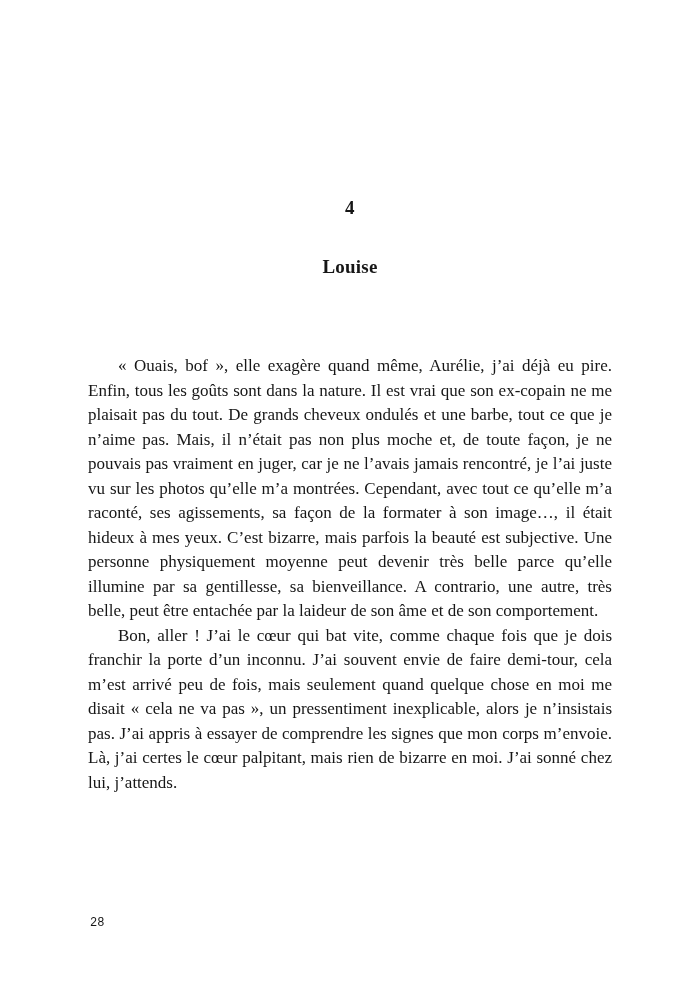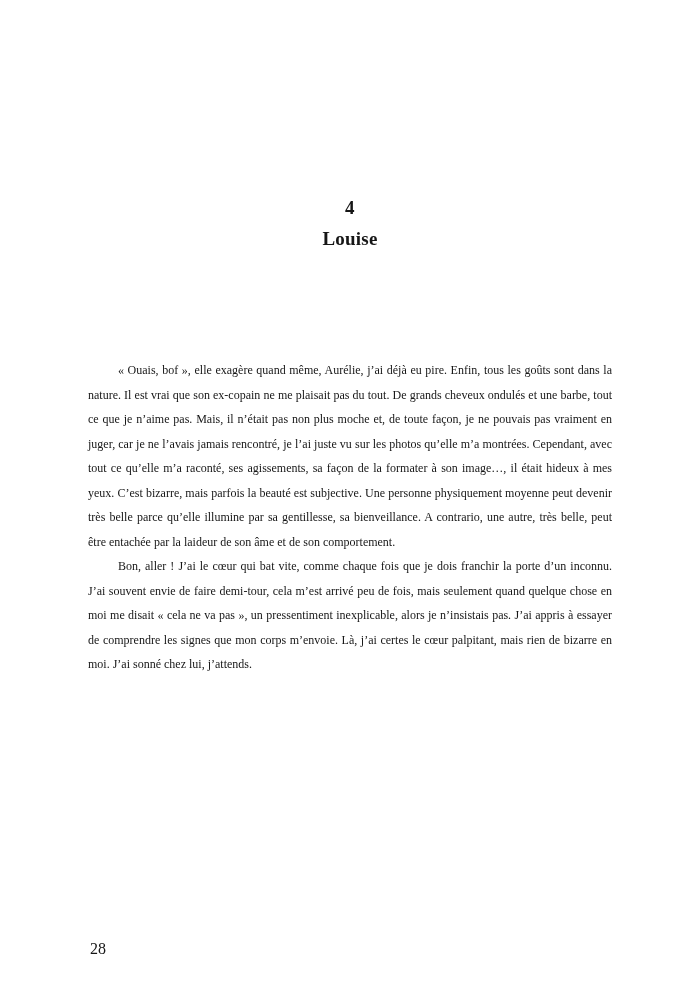--- a/index.html
+++ b/index.html
@@ -24,39 +24,41 @@
     text-align: center;
     font-weight: bold;
     font-size: 19px;
     line-height: 31px;
   }
   .chapter-number {
     letter-spacing: 0.5px;
   }
   .chapter-title {
     letter-spacing: 0.2px;
+    margin-top: 28px;
   }
   .body-text {
-    margin-top: 104px;
-    font-size: 12px;
+    margin-top: 72px;
+    font-size: 17px;
     line-height: 24.5px;
     text-align: justify;
     text-justify: inter-word;
     font-family: Liberation Serif, serif;
   }
   .body-text p {
     margin: 0;
     padding: 0;
     text-indent: 30px;
   }
   .page-number {
     position: absolute;
     left: 90px;
-    bottom: 34px;
-    font-size: 16px;
+    bottom: 62px;
+    font-size: 12px;
+    font-family: Liberation Mono, monospace;
   }
 </style>
 </head>
 <body>
 
 <div class="book-page">
 
   <div class="chapter-heading">
     <div class="chapter-number">4</div>
     <div class="chapter-title">Louise</div>

